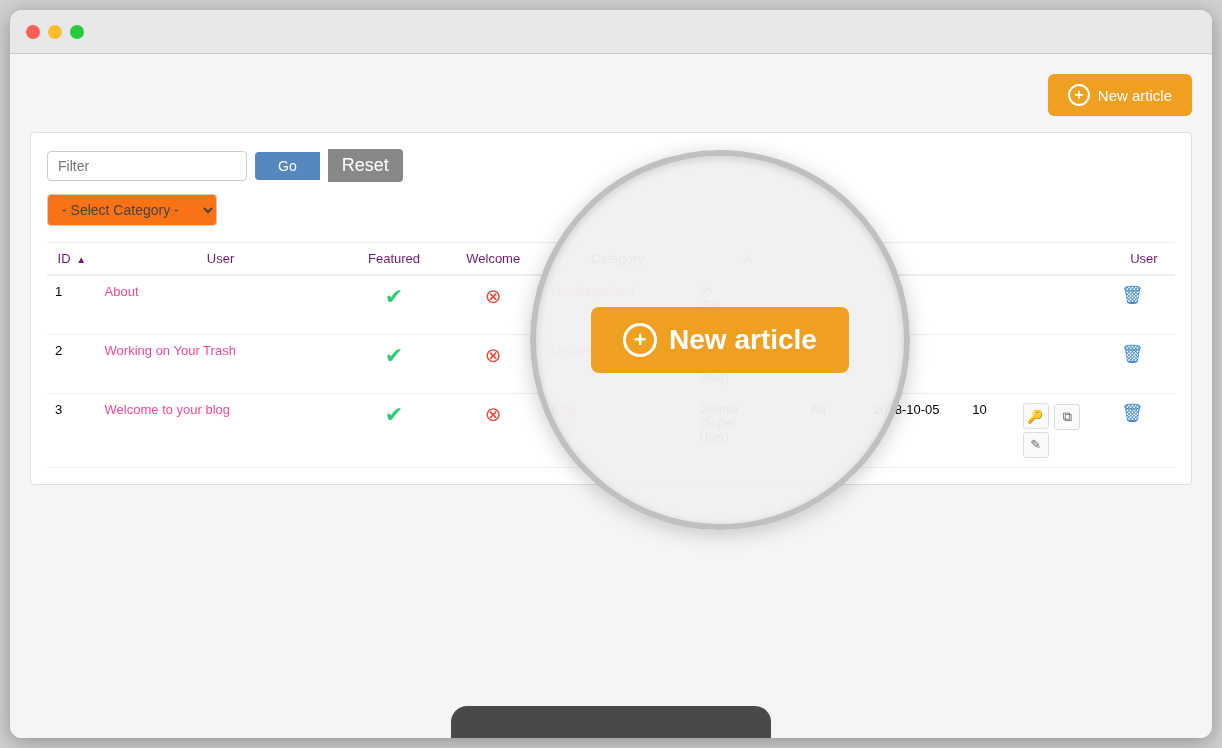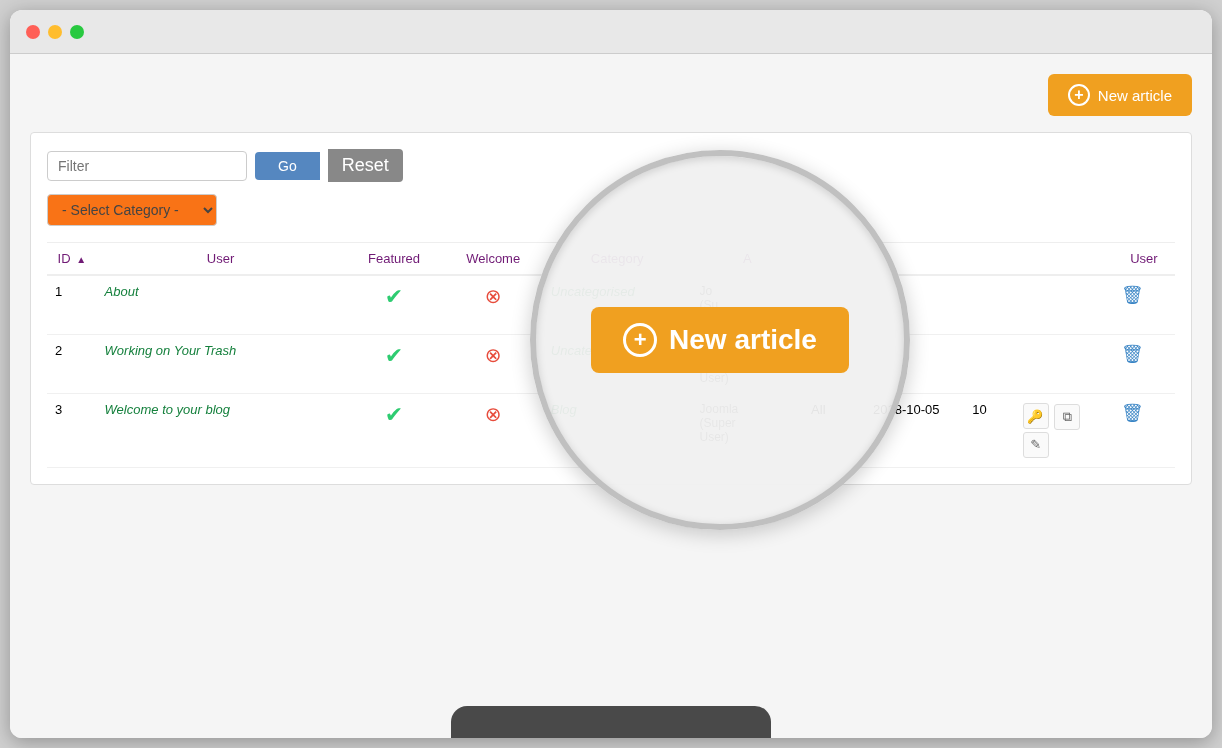--- a/index.html
+++ b/index.html
@@ -159,24 +159,23 @@
       cursor: pointer;
     }
 
     .articles-table td {
       padding: 8px 8px;
       vertical-align: top;
       border-bottom: 1px solid #f0f0f0;
     }
 
     .link-blue {
-      color: #15803d;
+      color: #ec4899;
       text-decoration: none;
       cursor: pointer;
-      font-style: italic;
     }
 
     .sort-arrow {
       font-size: 10px;
       margin-left: 2px;
     }
 
     
     .status-check {
       color: #2ecc71;

